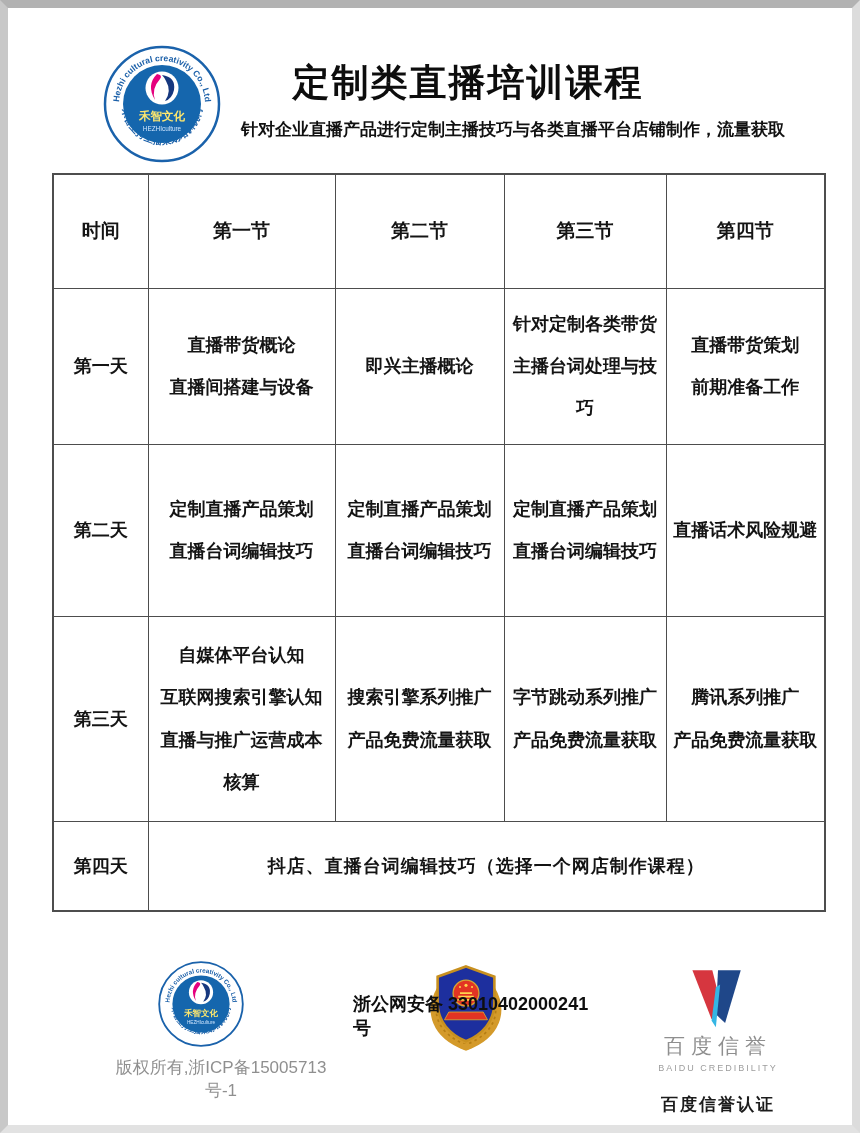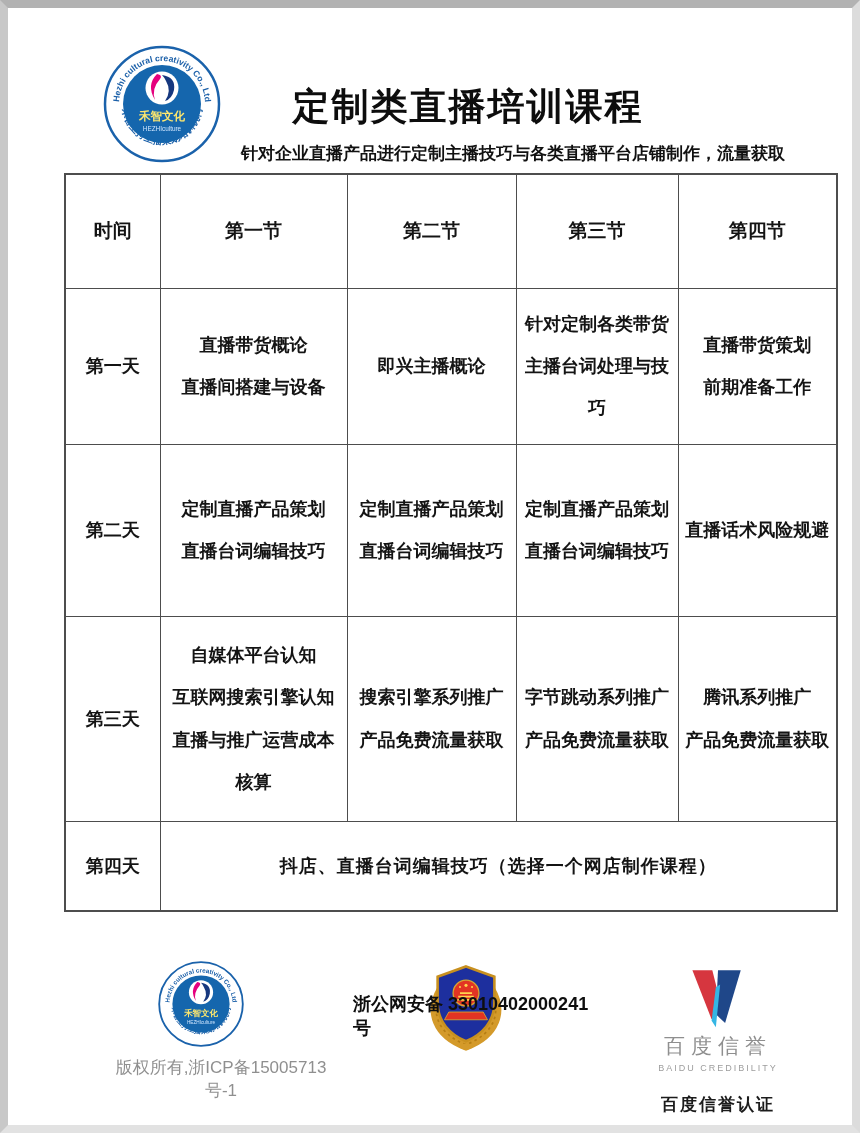--- a/index.html
+++ b/index.html
@@ -10,26 +10,26 @@
     background:#ffffff;
     border:8px solid;
     border-color:#b2b2b2 #dcdcdc #e2e2e2 #c8c8c8;
     overflow:hidden;
     font-family:"Liberation Sans","DejaVu Sans",sans-serif;
     color:#151515;
   }
   
   .logo-badge{position:absolute;left:94px;top:36px;width:120px;height:120px;}
   .logo-badge svg{width:100%;height:100%;}
-  .header-text{position:absolute;left:205px;top:50px;width:510px;text-align:center;margin-top:24px;}
+  .header-text{position:absolute;left:205px;top:50px;width:510px;text-align:center;}
   .title{font-size:37px;font-weight:900;letter-spacing:2px;color:#0d0d0d;}
   .subtitle{margin-top:10px;font-size:17px;font-weight:700;white-space:nowrap;color:#111;padding-left:28px;}
   
   table.course{
-    position:absolute;left:56px;top:165px;width:772px;
+    position:absolute;left:44px;top:165px;width:772px;
     border-collapse:collapse;table-layout:fixed;
     border:2px solid #4d4d4d;
   }
   table.course th,table.course td{
     border:1px solid #4d4d4d;
     font-weight:700;
     color:#141414;
     text-align:center;
     vertical-align:middle;
     padding:0 4px;

